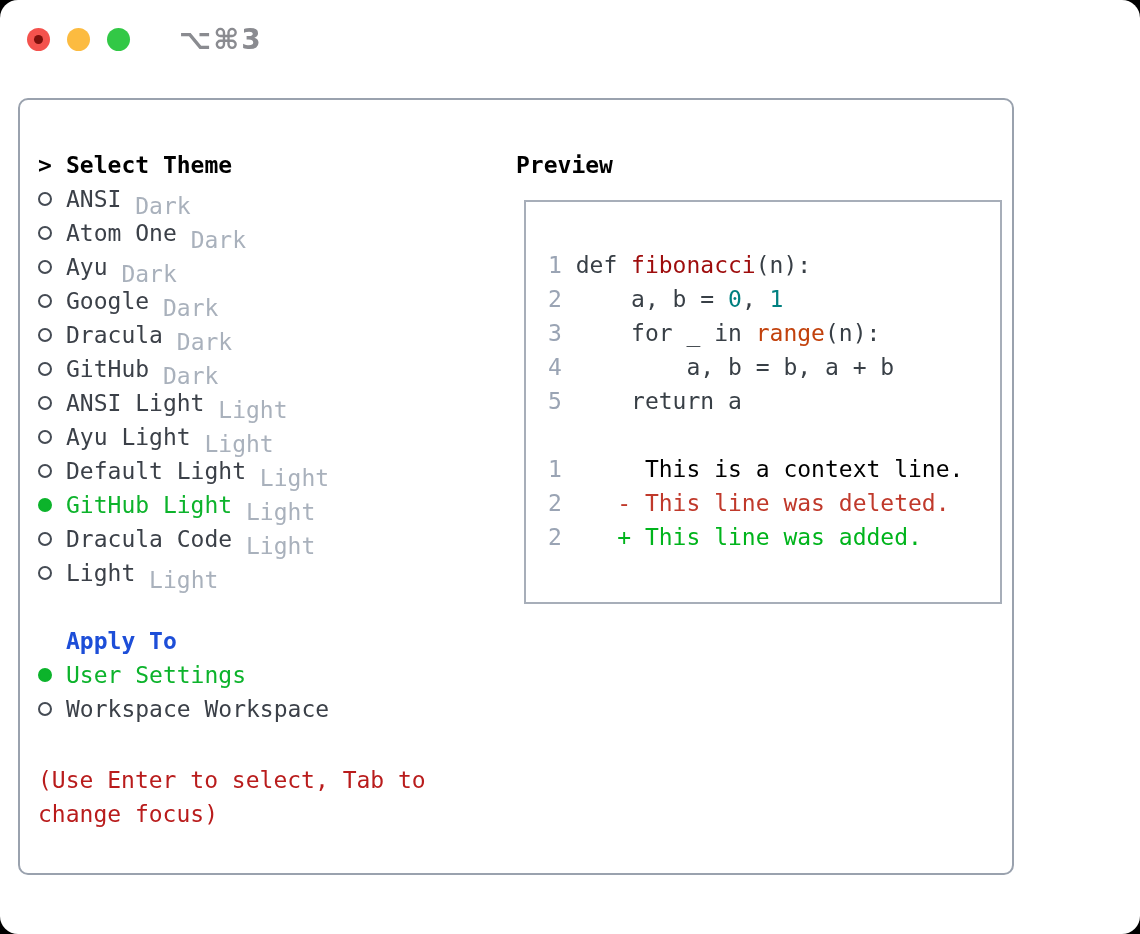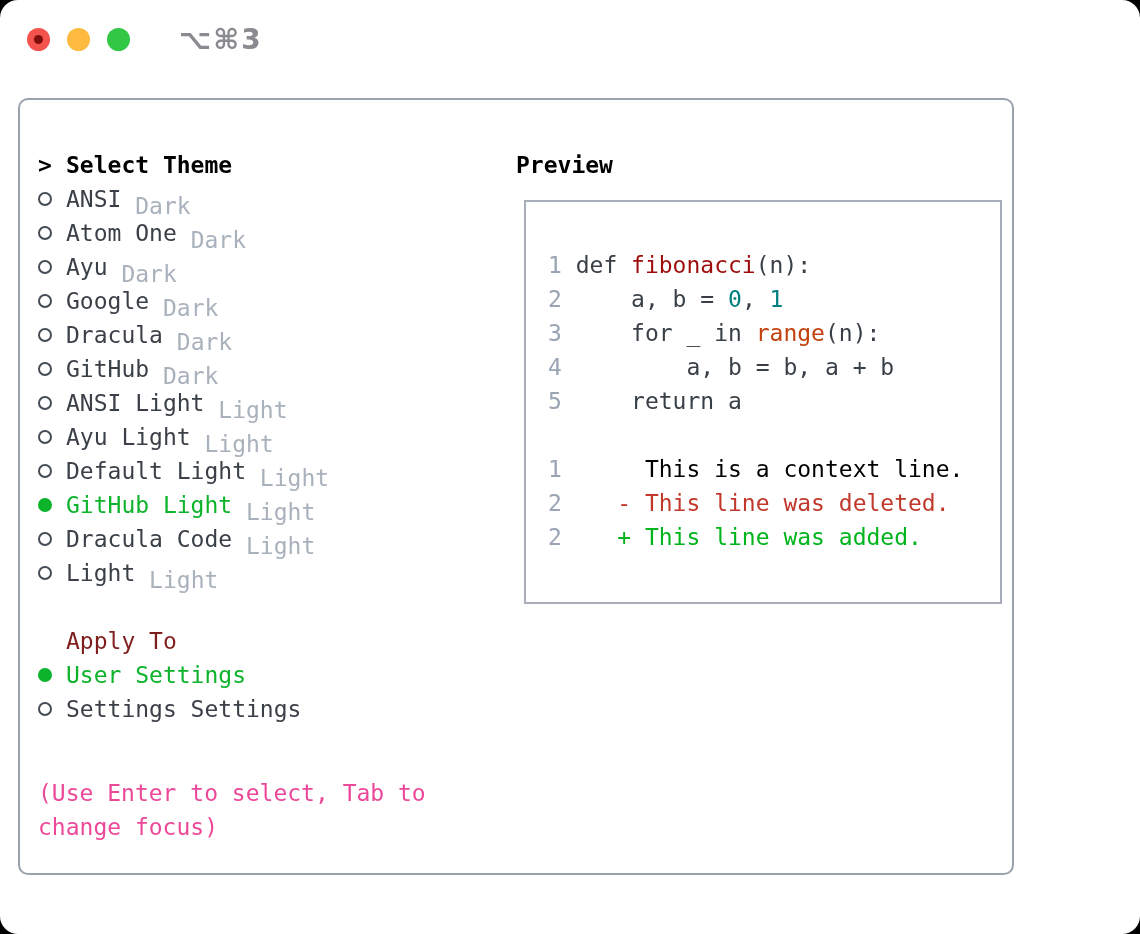--- a/index.html
+++ b/index.html
@@ -20,26 +20,26 @@
   .panel{position:absolute;left:18px;top:98px;width:996px;height:777px;box-sizing:border-box;
          border:2px solid #9aa2ae;border-radius:10px;padding:48px 20px 0 18px;display:flex;
          font-size:23px;line-height:34px;color:#3b4048;}
   .left-col{width:462px;flex:none;}
   .row{display:flex;height:34px;align-items:center;white-space:pre;}
   .cell-bullet{width:28px;flex:none;display:flex;align-items:center;}
   .bullet{width:14px;height:14px;border-radius:50%;border:2px solid #454b54;box-sizing:border-box;}
   .bullet.filled{background:#0cb32b;border-color:#0cb32b;}
   .cursor{color:#000;font-weight:bold;}
   .heading{color:#000;font-weight:bold;}
-  .subheading{color:#7f1d1d;font-weight:400;}
+  .subheading{color:#1d4ed8;font-weight:700;}
   .iname{color:#3b4048;}
   .row.selected .iname{color:#0cb32b;}
   .itag{color:#a9b1bc;padding-left:13.85px;margin-top:13px;}
   .spacer{height:34px;}
-  .hint{color:#ec4899;max-width:402px;margin-top:16px;}
+  .hint{color:#b91c1c;max-width:402px;margin-top:3px;}
   
   .right-col{margin-left:16px;}
   .preview-heading{height:34px;line-height:34px;font-weight:bold;color:#000;}
   .preview-box{margin-top:18px;margin-left:8px;width:478px;height:404px;box-sizing:border-box;
                border:2px solid #a7aeb9;padding:46px 0 0 22px;background:#fff;}
   .code-row{display:flex;height:34px;line-height:34px;white-space:pre;}
   .lnum{color:#9aa4b4;width:27.7px;flex:none;}
   .tok-plain{color:#383f46;text-align:right;}
   .tok-fn{color:#9e0c0c;}
   .tok-num{color:#008080;}
@@ -84,21 +84,21 @@
             <div class="row"><span class="cell-bullet"><span class="bullet"></span></span><span class="iname">Dracula Code</span><span class="itag">Light</span></div>
             <div class="row"><span class="cell-bullet"><span class="bullet"></span></span><span class="iname">Light</span><span class="itag">Light</span></div>
           </div>
         <div class="spacer"></div>
         <div class="row">
           <span class="cell-bullet"></span>
           <span class="subheading">Apply To</span>
         </div>
         <div id="apply-list">
             <div class="row selected"><span class="cell-bullet"><span class="bullet filled"></span></span><span class="iname">User Settings</span></div>
-            <div class="row"><span class="cell-bullet"><span class="bullet"></span></span><span class="iname">Settings Settings</span></div>
+            <div class="row"><span class="cell-bullet"><span class="bullet"></span></span><span class="iname">Workspace Workspace</span></div>
           </div>
         <div class="spacer"></div>
         <div class="hint">(Use Enter to select, Tab to change focus)</div>
       </div>
 
       <div class="right-col">
         <div class="preview-heading">Preview</div>
         <div class="preview-box">
           <div id="preview-code">
               <div class="code-row"><span class="lnum">1</span><span class="tok-plain">def </span><span class="tok-fn">fibonacci</span><span class="tok-plain">(n):</span></div>

